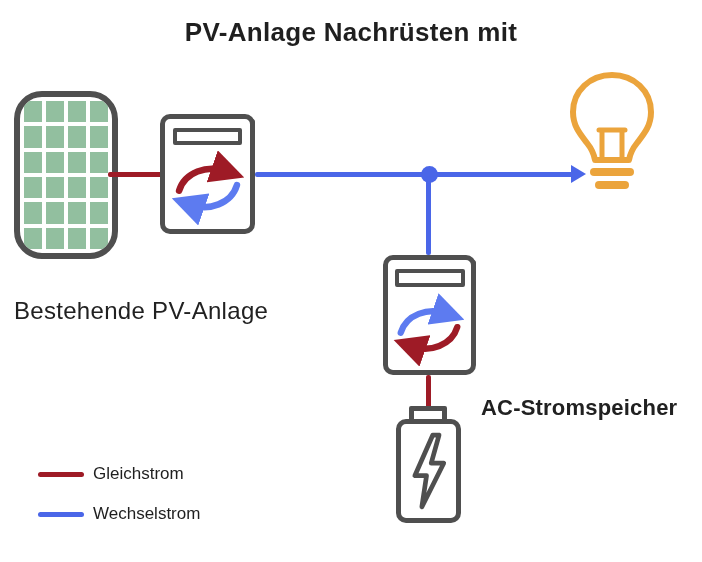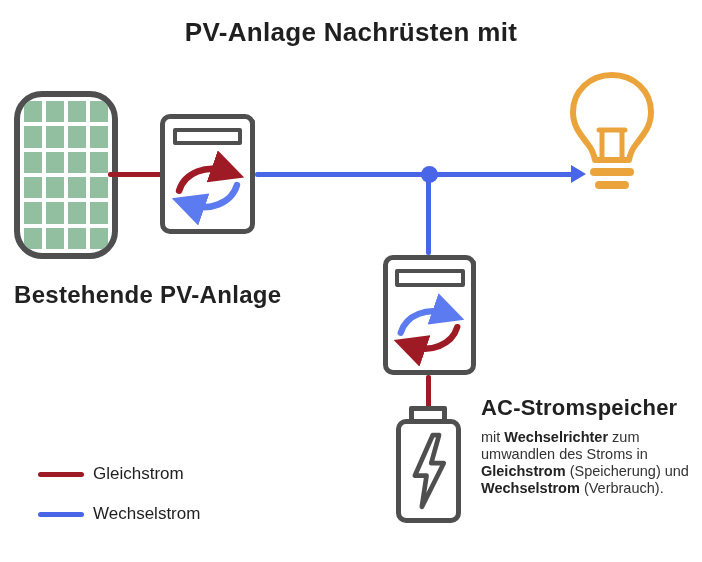--- a/index.html
+++ b/index.html
@@ -39,21 +39,21 @@
   
   .bulb{position:absolute;left:564px;top:70px;width:96px;height:132px;}
   
   .bat-cap{position:absolute;left:409px;top:406px;width:28px;height:10px;
     border:5px solid #4f4f4f;background:#ffffff;border-radius:2px;}
   .bat-body{position:absolute;left:396px;top:419px;width:55px;height:94px;
     border:5px solid #4f4f4f;background:#ffffff;border-radius:10px;}
   .bolt{position:absolute;left:6px;top:6px;}
   
   .lbl{position:absolute;white-space:nowrap;}
-  .pv-label{left:14px;top:281px;font-size:24px;font-weight:700;letter-spacing:.3px;}
+  .pv-label{left:14px;top:297px;font-size:24px;font-weight:400;letter-spacing:.3px;}
   .consumption-label{left:546px;top:206px;font-size:20px;font-weight:400;letter-spacing:.2px;}
   .storage-title{left:481px;top:395px;font-size:22px;font-weight:600;letter-spacing:.2px;}
   .storage-desc{position:absolute;left:481px;top:429px;width:208px;
     font-size:14.5px;line-height:17px;color:#333;white-space:normal;}
   .storage-desc .b{font-weight:700;color:#222;}
   
   .legend-item{position:absolute;left:38px;display:flex;align-items:center;gap:9px;}
   .li1{top:464px;} .li2{top:504px;}
   .swatch{width:46px;height:5px;border-radius:2.5px;flex:0 0 auto;}
   .legend-label{font-size:17px;color:#1f1f1f;}
@@ -148,21 +148,20 @@
 
   <div class="bat-cap"></div>
   <div class="bat-body">
     <svg class="bolt" width="43" height="82" viewBox="0 0 55 104">
       <path d="M33 6 L10 58 H25 L19 98 L47 42 H31 L41 6 Z" fill="none" stroke="#4f4f4f" stroke-width="6" stroke-linejoin="round"></path>
     </svg>
   </div>
 
   <div class="lbl pv-label">Bestehende PV-Anlage</div>
   <div class="lbl storage-title">AC-Stromspeicher</div>
-  <div class="storage-desc"><span>mit </span><span class="b">Wechselrichter</span><span> zum umwandlen des Stroms in </span><span class="b">Gleichstrom</span><span> (Speicherung) und </span><span class="b">Wechselstrom</span><span> (Verbrauch).</span></div>
 
   <div class="legend-item li1">
     <div class="swatch dc"></div>
     <div class="legend-label">Gleichstrom</div>
   </div>
   <div class="legend-item li2">
     <div class="swatch ac"></div>
     <div class="legend-label">Wechselstrom</div>
   </div>
 

